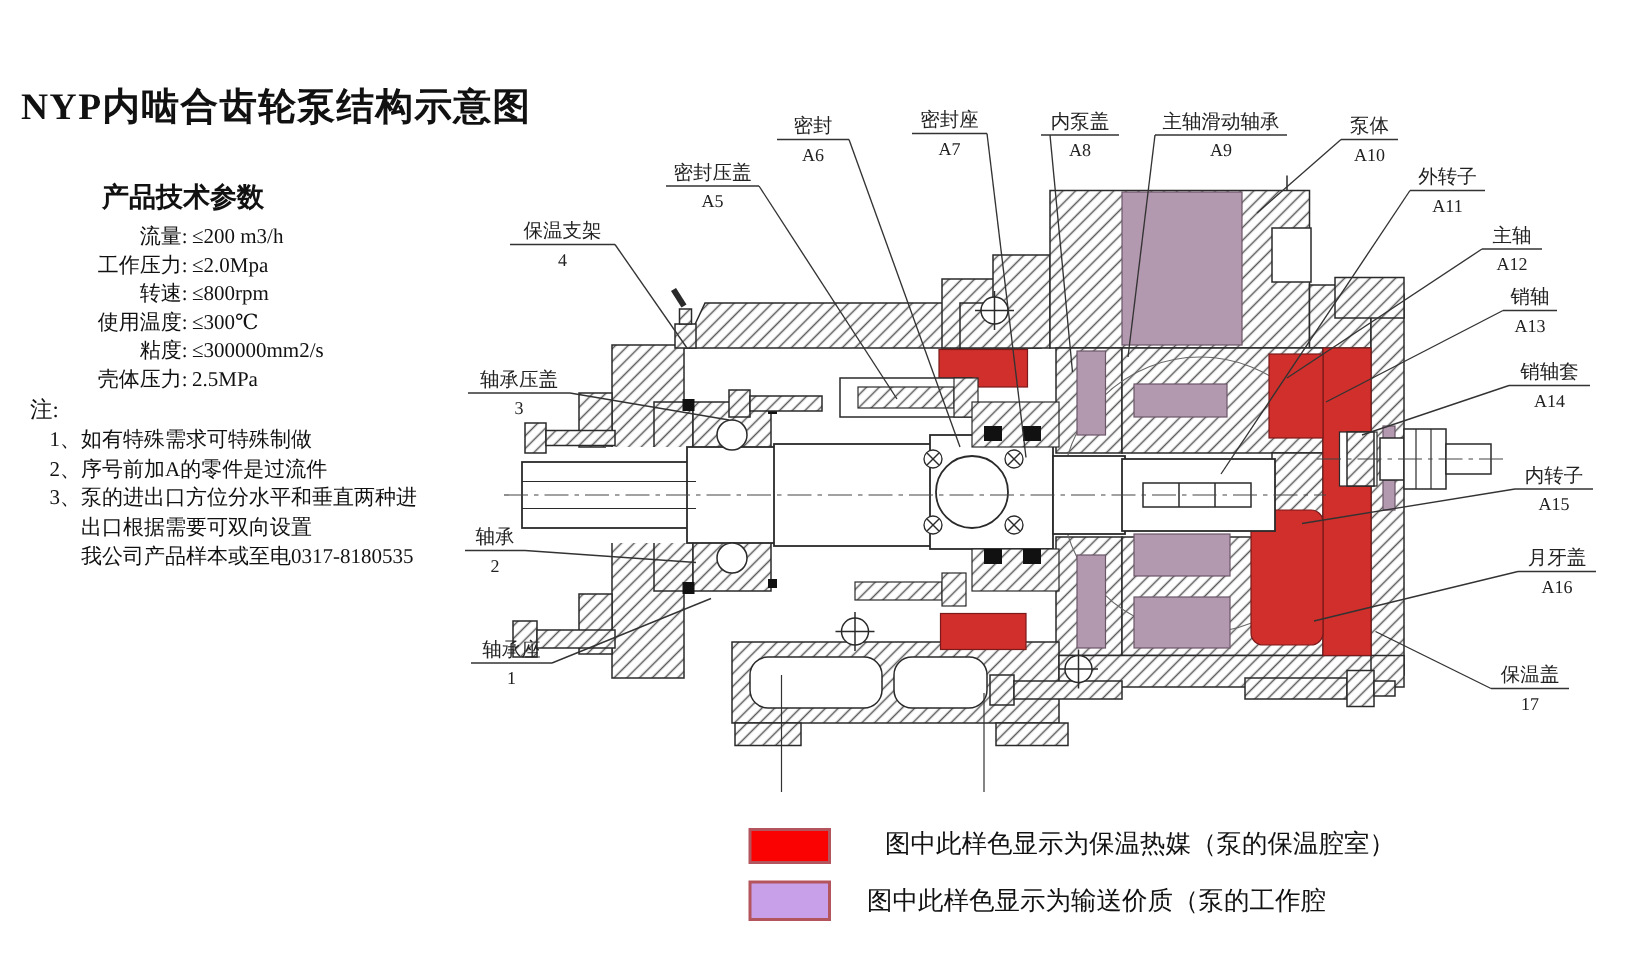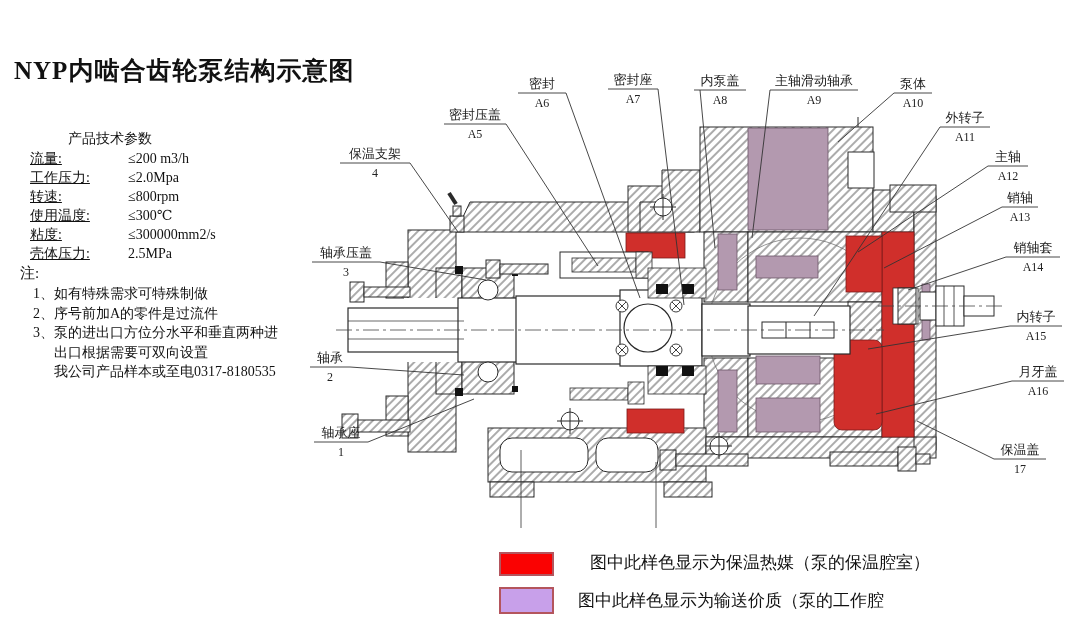--- a/index.html
+++ b/index.html
@@ -1,23 +1,23 @@
 <!DOCTYPE html>
 <html><head>
 <meta charset="utf-8">
 <style>
   html,body{margin:0;padding:0;background:#fff;}
   #stage{position:relative;width:1085px;height:639px;background:#ffffff;overflow:hidden;
          font-family:"Liberation Serif","DejaVu Serif",serif;color:#111;}
   .abs{position:absolute;}
   #title{left:14px;top:54px;font-size:25px;font-weight:bold;letter-spacing:1px;white-space:nowrap;}
-  #specs-heading{left:68px;top:130px;font-size:14px;font-weight:normal;}
+  #specs-heading{left:68px;top:119px;font-size:18px;font-weight:bold;}
   #specs{left:30px;top:149px;font-size:14px;line-height:19px;}
   .spec-row{display:flex;}
-  .spec-label{display:inline-block;width:95px;text-align:left;text-decoration:underline;}
+  .spec-label{display:inline-block;width:95px;text-align:right;}
   .spec-value{margin-left:3px;white-space:nowrap;}
   #notes-heading{left:20px;top:264px;font-size:15px;}
   #notes{left:33px;top:284px;font-size:14px;line-height:19.5px;}
   .note-line{white-space:nowrap;}
   .note-indent{padding-left:21px;}
   #diagram-svg{left:0;top:0;}
   .lbl{font-family:"Liberation Serif","DejaVu Serif",serif;font-size:13px;fill:#222;}
   .lblc{font-family:"Liberation Serif","DejaVu Serif",serif;font-size:12px;fill:#222;}
   .leader{stroke:#333;stroke-width:0.9;fill:none;}
   .ul{stroke:#333;stroke-width:0.9;}

